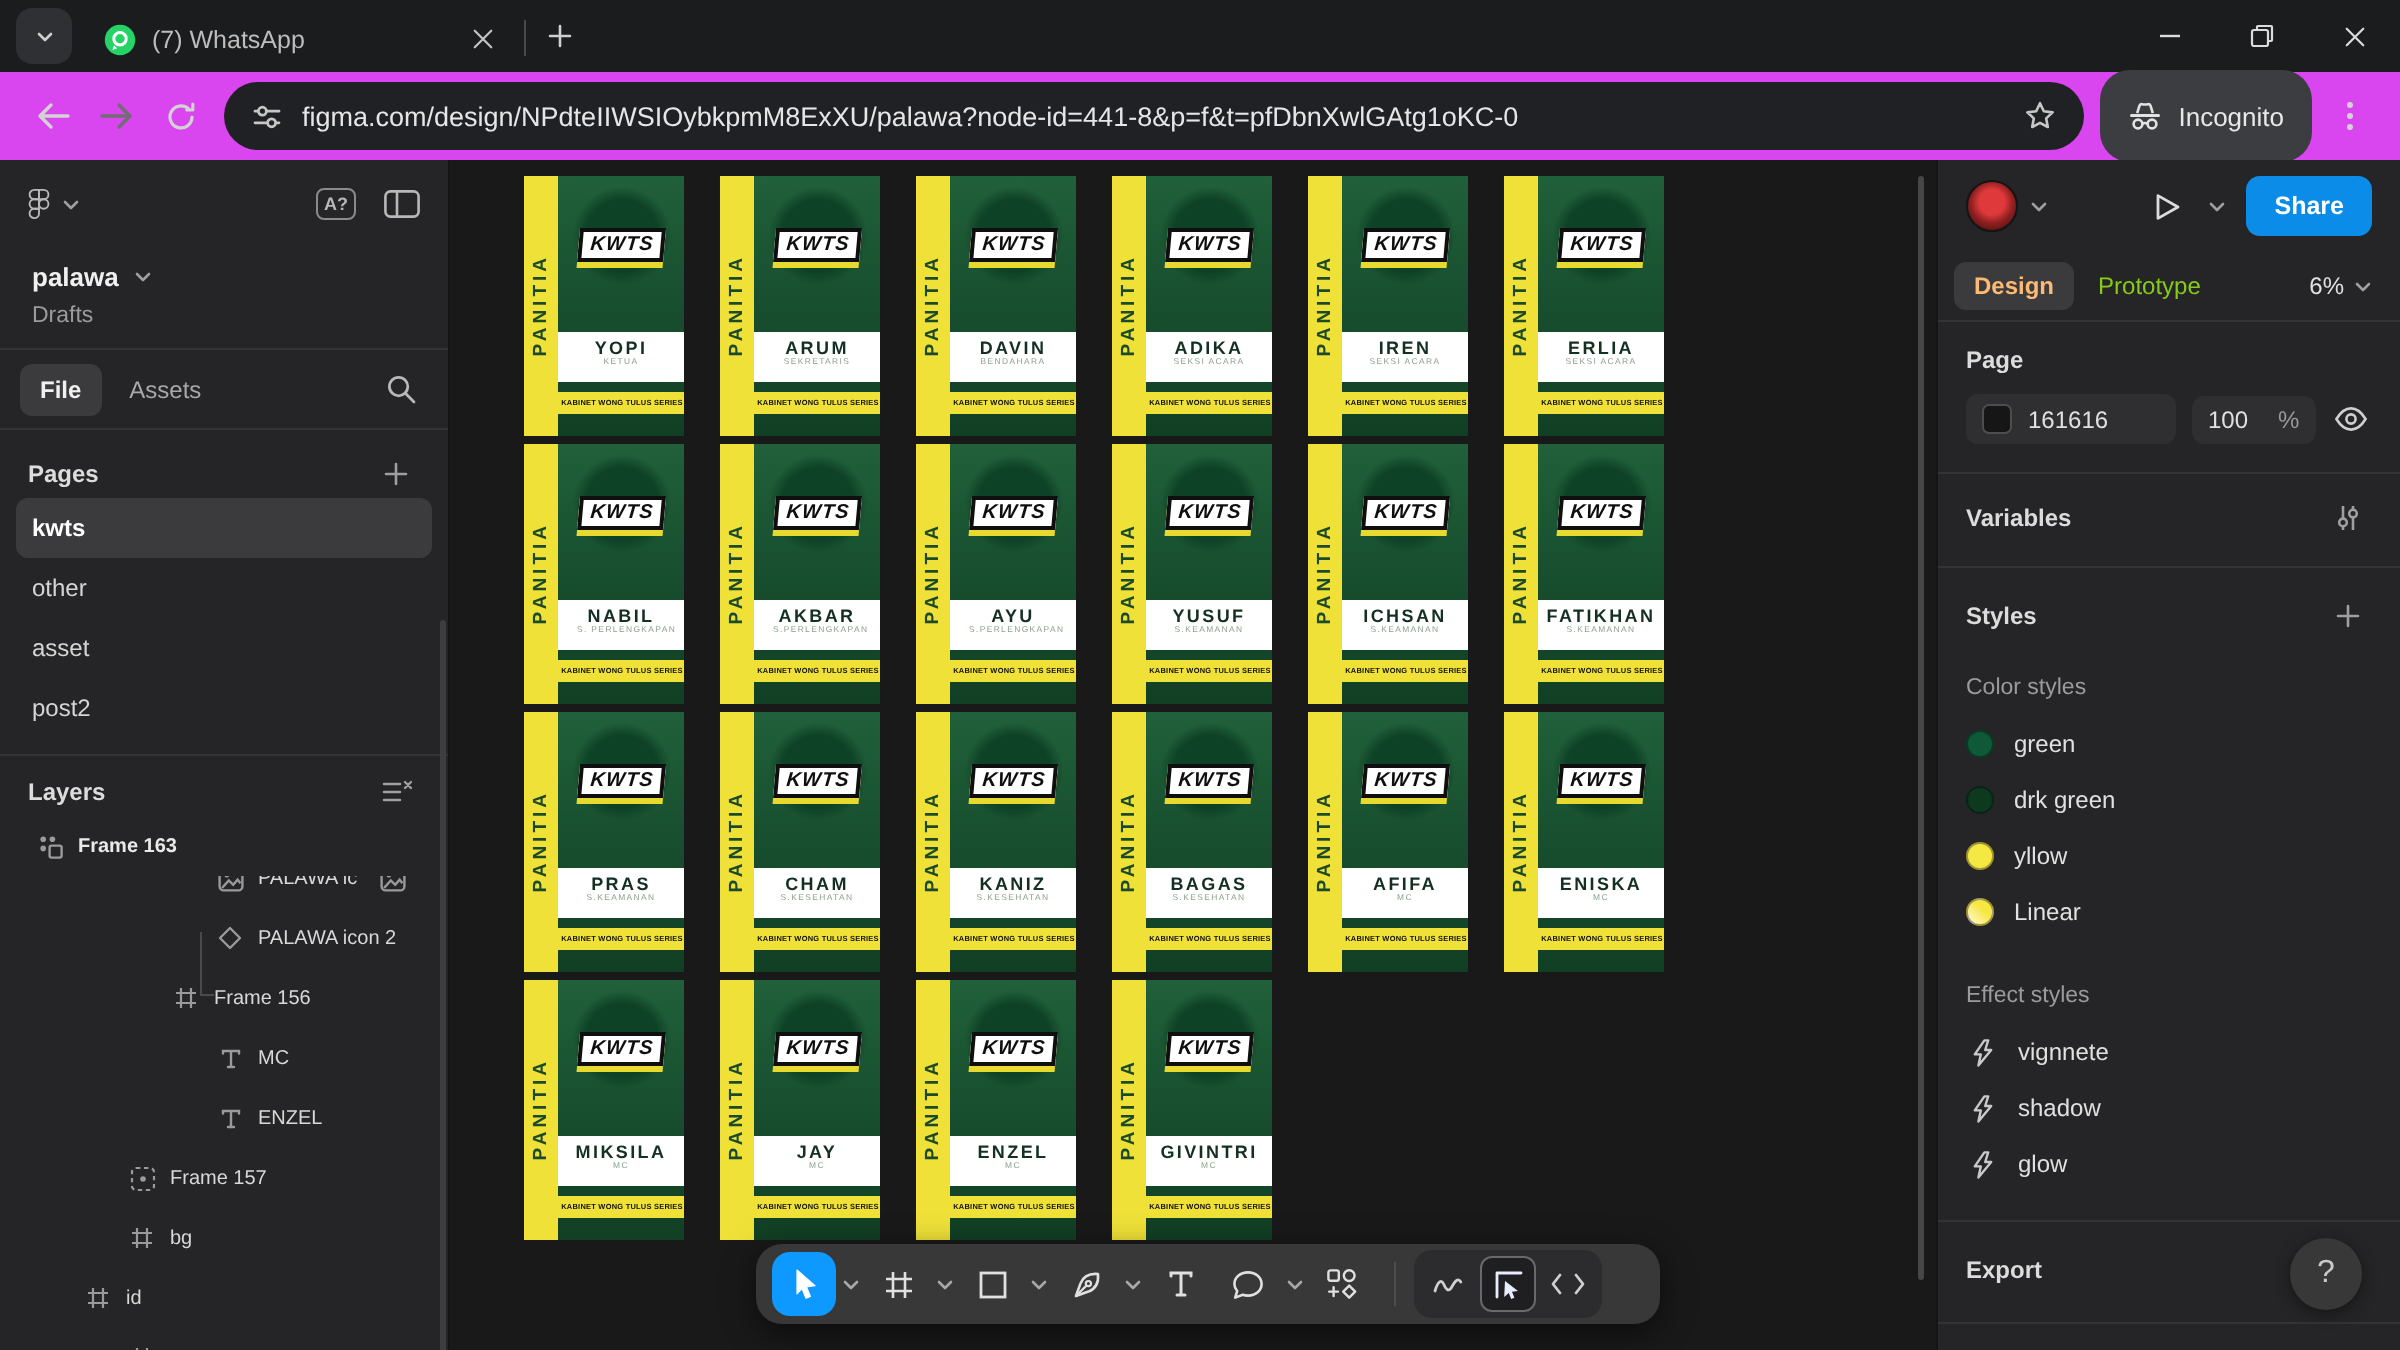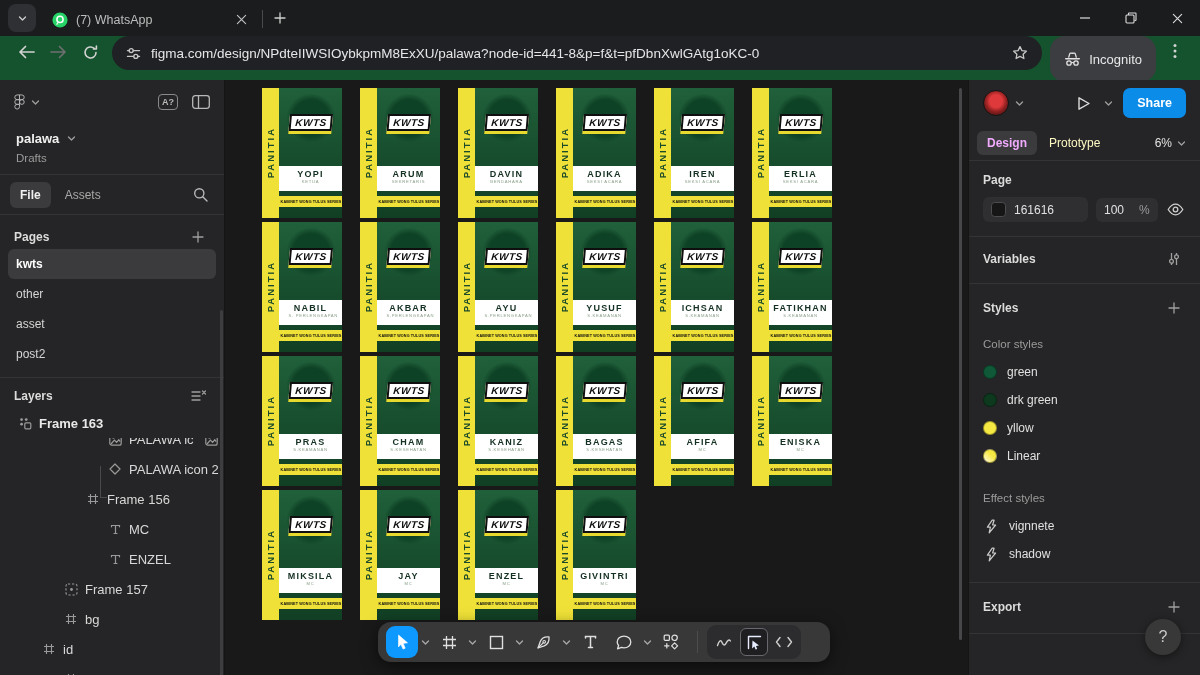--- a/index.html
+++ b/index.html
@@ -16,21 +16,21 @@
   .tab.active { background:#35363a; border-radius:10px 10px 0 0; color:#eaeaea; }
   .tab.inactive { color:#bdbdbd; }
   .tab-title { flex:1; white-space:nowrap; overflow:hidden; }
   .tab-close { width:18px; height:18px; border-radius:50%; display:flex; align-items:center; justify-content:center; color:#c3c3c3; }
   .tab-divider { width:1px; height:18px; background:#4a4a4c; margin:0 4px 8px; }
   .newtab-btn { width:26px; height:26px; margin-bottom:5px; border-radius:6px; display:flex; align-items:center; justify-content:center; color:#cfcfcf; }
   .win-controls { margin-left:auto; display:flex; height:36px; align-self:flex-start; }
   .win-btn { width:46px; height:36px; display:flex; align-items:center; justify-content:center; color:#dcdcdc; }
 
   
-  .btoolbar { position:absolute; top:36px; left:0; right:0; height:44px; background:#14532d; display:flex; padding:0 10px; }
+  .btoolbar { position:absolute; top:36px; left:0; right:0; height:44px; background:#d946ef; display:flex; align-items:center; padding:0 10px; }
   .nav-btn { width:32px; height:32px; border-radius:50%; display:flex; align-items:center; justify-content:center; color:#d3d3d3; }
   .nav-btn.dim { color:#6f6f72; }
   .omnibox { flex:1; height:34px; background:#202124; border-radius:17px; margin:0 8px 0 6px; display:flex; align-items:center; gap:10px; padding:0 14px; }
   .url-text { flex:1; font-size:13.5px; color:#e6e6e8; white-space:nowrap; overflow:hidden; }
   .incog-chip { height:46px; border-radius:15px; background:#3c3d41; display:flex; align-items:center; gap:8px; padding:0 14px; font-size:13px; color:#e8e8e8; }
   .menu-btn { width:30px; height:30px; display:flex; align-items:center; justify-content:center; color:#d3d3d3; margin-left:4px; }
 
   
   .app { position:absolute; top:80px; left:0; right:0; bottom:0; }
   .left-panel { position:absolute; left:0; top:0; bottom:0; width:225px; background:#252527; border-right:1px solid #151515; display:flex; flex-direction:column; }
@@ -51,21 +51,21 @@
   .lp-pages { border-top:1px solid #343436; padding:10px 0 8px; }
   .sec-header { height:24px; display:flex; align-items:center; padding:0 14px; }
   .sec-title { font-size:12px; font-weight:bold; color:#dcdcdc; }
   .sec-action { margin-left:auto; color:#9f9f9f; width:24px; height:24px; display:flex; align-items:center; justify-content:center; }
   .pg-row { height:30px; margin:0 8px; border-radius:6px; display:flex; align-items:center; padding:0 8px; font-size:12px; color:#d5d5d5; }
   .pg-row.active { background:#3b3b3e; color:#ffffff; font-weight:bold; }
   .lp-layers { border-top:1px solid #343436; flex:1; overflow:hidden; position:relative; padding-top:6px; }
   .layer-row { height:30px; display:flex; align-items:center; }
   .l-inner { display:flex; align-items:center; gap:7px; height:30px; }
   .layer-row .l-icon { width:14px; color:#9a9a9a; justify-content:center; }
-  .l-label { font-size:13px; color:#d8d8d8; white-space:nowrap; }
+  .l-label { font-size:10px; color:#d8d8d8; white-space:nowrap; }
   .layer-row.bold .l-label { font-weight:bold; color:#e9e9e9; }
   .layer-row.clip-top { height:16px; overflow:hidden; }
   .layer-row.clip-top .l-inner { transform:translateY(-7px); }
   .l-trail { color:#9a9a9a; margin-left:4px; }
   .guide-v { position:absolute; left:100px; top:88px; height:31px; width:1px; background:#4a4a4d; }
   .guide-h { position:absolute; left:100px; top:119px; width:7px; height:1px; background:#4a4a4d; }
   .lp-scrollbar { position:absolute; right:1px; top:230px; width:3px; height:440px; border-radius:2px; background:#3e3e41; }
 
   
   .cards { position:absolute; left:37px; top:8px; width:578px; display:flex; flex-wrap:wrap; column-gap:18px; row-gap:4px; }
@@ -96,22 +96,22 @@
   .dev-btn.sel { background:#1f1f21; border:1px solid #69696d; color:#e8ecff; }
 
   
   .rp-top { height:46px; display:flex; align-items:center; padding:0 14px; gap:6px; }
   .avatar { width:26px; height:26px; border-radius:50%; background:radial-gradient(circle at 50% 42%, #e0393b 0 34%, #8e1f1f 58%, #2c0d0d 100%); border:1px solid #141414; }
   .chev { color:#9f9f9f; }
   .play-btn { width:28px; height:28px; display:flex; align-items:center; justify-content:center; color:#dcdcdc; }
   .share-btn { height:30px; padding:0 14px; background:#0c8ce9; border-radius:7px; color:#fff; font-size:12.5px; font-weight:bold;
                display:flex; align-items:center; margin-left:4px; }
   .rp-tabs { height:34px; display:flex; align-items:center; padding:0 8px; gap:2px; }
-  .rp-tab { font-size:12px; color:#fef9c3; padding:5px 10px; border-radius:6px; }
-  .rp-tab.active { background:#3b3b3e; color:#f0abfc; font-weight:bold; }
+  .rp-tab { font-size:12px; color:#84cc16; padding:5px 10px; border-radius:6px; }
+  .rp-tab.active { background:#3b3b3e; color:#fdba74; font-weight:bold; }
   .zoom-ctl { margin-left:auto; display:flex; align-items:center; gap:5px; font-size:12px; color:#e2e2e2; padding-right:6px; }
   .rp-section { border-top:1px solid #343436; padding:12px 14px 14px; position:relative; }
   .row { display:flex; align-items:center; }
   .page-row { margin-top:10px; gap:8px; }
   .chip-box { display:flex; align-items:center; gap:8px; background:#2f2f32; border-radius:6px; padding:5px 8px; }
   .swatch { width:15px; height:15px; border-radius:3.5px; border:1px solid #4d4d50; }
   .hex-text { font-size:12px; color:#e0e0e0; width:66px; }
   .pct-text { font-size:12px; color:#e0e0e0; }
   .pct-sign { font-size:12px; color:#9a9a9a; margin-left:7px; }
   .eye-btn { margin-left:auto; color:#cfcfcf; width:24px; height:24px; display:flex; align-items:center; justify-content:center; }
@@ -1022,20 +1022,28 @@
     <span class="style-label">vignnete</span>
   </div>
           <div class="style-row">
     <span class="fx-icon icon">
               <svg width="13" height="15" viewBox="0 0 13 15">
                 <path d="M7.2 1.2L2.4 8.2h3L4.2 13.8l6.4-7.8h-3l1.5-4.8z" fill="none" stroke="currentColor" stroke-width="1.2" stroke-linejoin="round"></path>
               </svg>
             </span>
     <span class="style-label">shadow</span>
   </div>
+          <div class="style-row">
+    <span class="fx-icon icon">
+              <svg width="13" height="15" viewBox="0 0 13 15">
+                <path d="M7.2 1.2L2.4 8.2h3L4.2 13.8l6.4-7.8h-3l1.5-4.8z" fill="none" stroke="currentColor" stroke-width="1.2" stroke-linejoin="round"></path>
+              </svg>
+            </span>
+    <span class="style-label">glow</span>
+  </div>
         </div>
     </div>
 
     <div class="rp-section">
       <div class="row">
         <span class="sec-title">Export</span>
         <span class="sec-action icon">
             <svg width="12" height="12" viewBox="0 0 12 12">
               <path d="M6 1v10M1 6h10" stroke="currentColor" stroke-width="1.3" stroke-linecap="round"></path>
             </svg>

